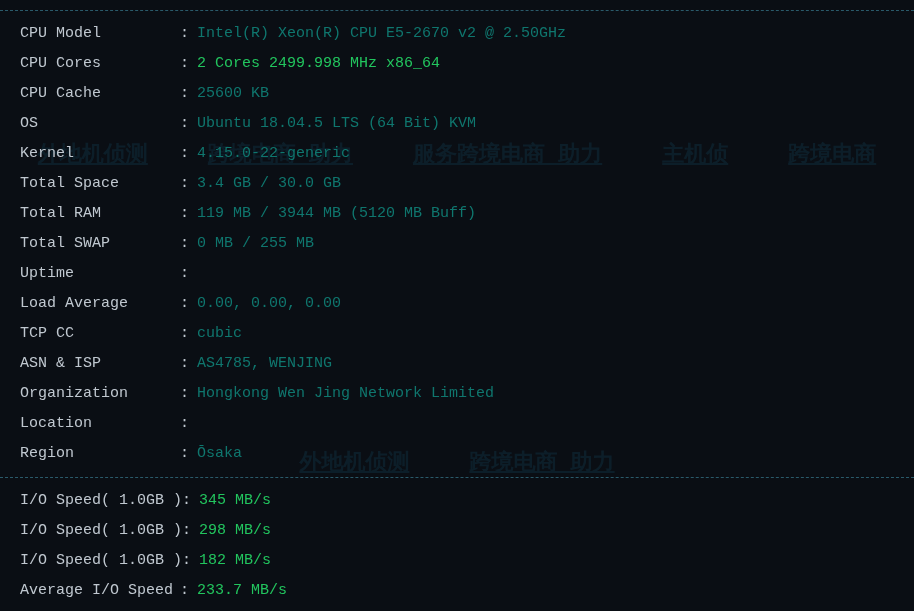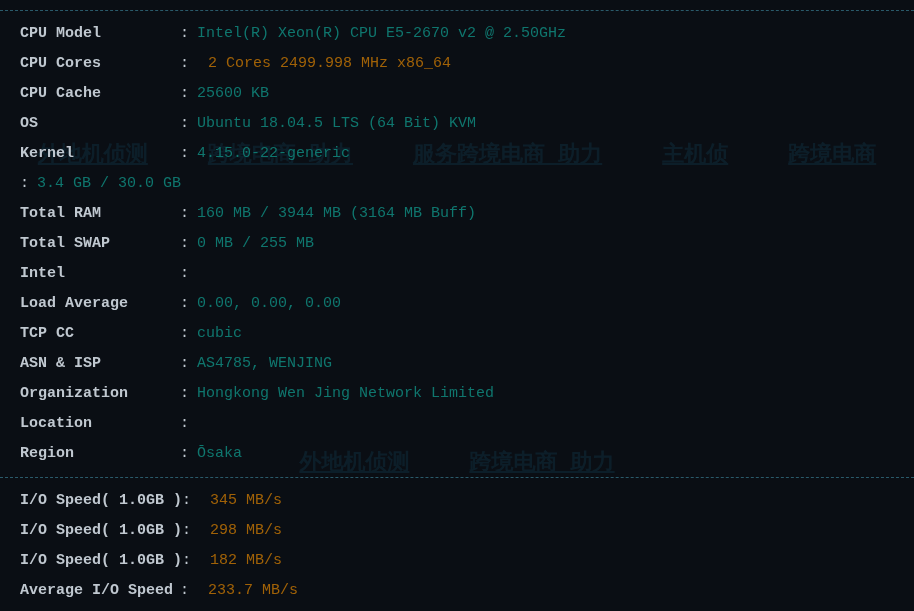--- a/index.html
+++ b/index.html
@@ -54,36 +54,34 @@
       display: flex;
       align-items: baseline;
       padding: 3px 20px;
       line-height: 1.6;
     }
 
     .label {
       color: #c0c8d0;
       min-width: 160px;
       flex-shrink: 0;
-      font-weight: bold;
     }
 
     .colon {
       color: #c0c8d0;
       margin-right: 8px;
       flex-shrink: 0;
     }
 
     .value {
       color: #0f766e;
     }
 
     .value-yellow {
-      color: #a16207;
-      margin-left: 11px;
+      color: #22c55e;
     }
   </style>
 </head>
 <body>
 
 <div class="watermark">
   <span class="watermark-text">外地机侦测</span>
   <span class="watermark-text">跨境电商 助力</span>
   <span class="watermark-text">服务跨境电商 助力</span>
   <span class="watermark-text">主机侦</span>
@@ -114,35 +112,36 @@
         <span class="label">OS</span>
         <span class="colon">: </span>
         <span class="value">Ubuntu 18.04.5 LTS (64 Bit) KVM</span>
       </div>
       <div class="info-row">
         <span class="label">Kernel</span>
         <span class="colon">: </span>
         <span class="value">4.15.0-22-generic</span>
       </div>
       <div class="info-row">
+        <span class="label">Total Space</span>
         <span class="colon">: </span>
         <span class="value">3.4 GB / 30.0 GB</span>
       </div>
       <div class="info-row">
         <span class="label">Total RAM</span>
         <span class="colon">: </span>
-        <span class="value">160 MB / 3944 MB (3164 MB Buff)</span>
+        <span class="value">119 MB / 3944 MB (5120 MB Buff)</span>
       </div>
       <div class="info-row">
         <span class="label">Total SWAP</span>
         <span class="colon">: </span>
         <span class="value">0 MB / 255 MB</span>
       </div>
       <div class="info-row">
-        <span class="label">Intel</span>
+        <span class="label">Uptime</span>
         <span class="colon">: </span>
       </div>
       <div class="info-row">
         <span class="label">Load Average</span>
         <span class="colon">: </span>
         <span class="value">0.00, 0.00, 0.00</span>
       </div>
       <div class="info-row">
         <span class="label">TCP CC</span>
         <span class="colon">: </span>

